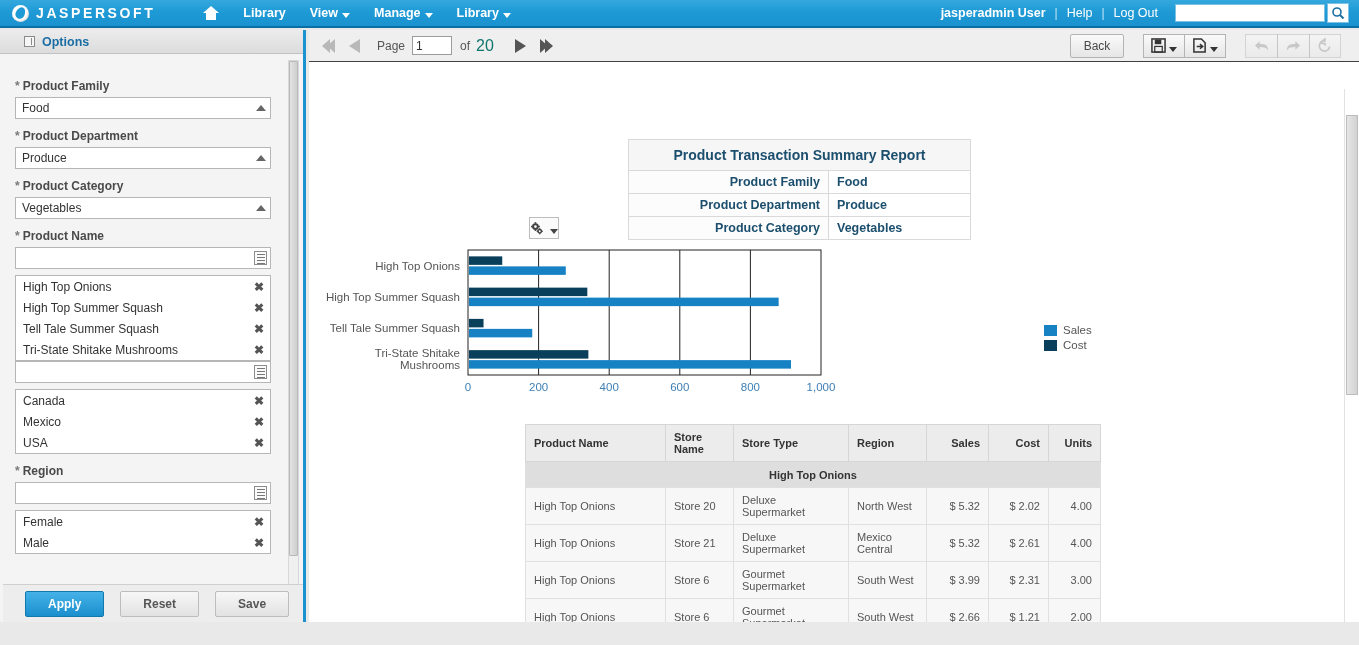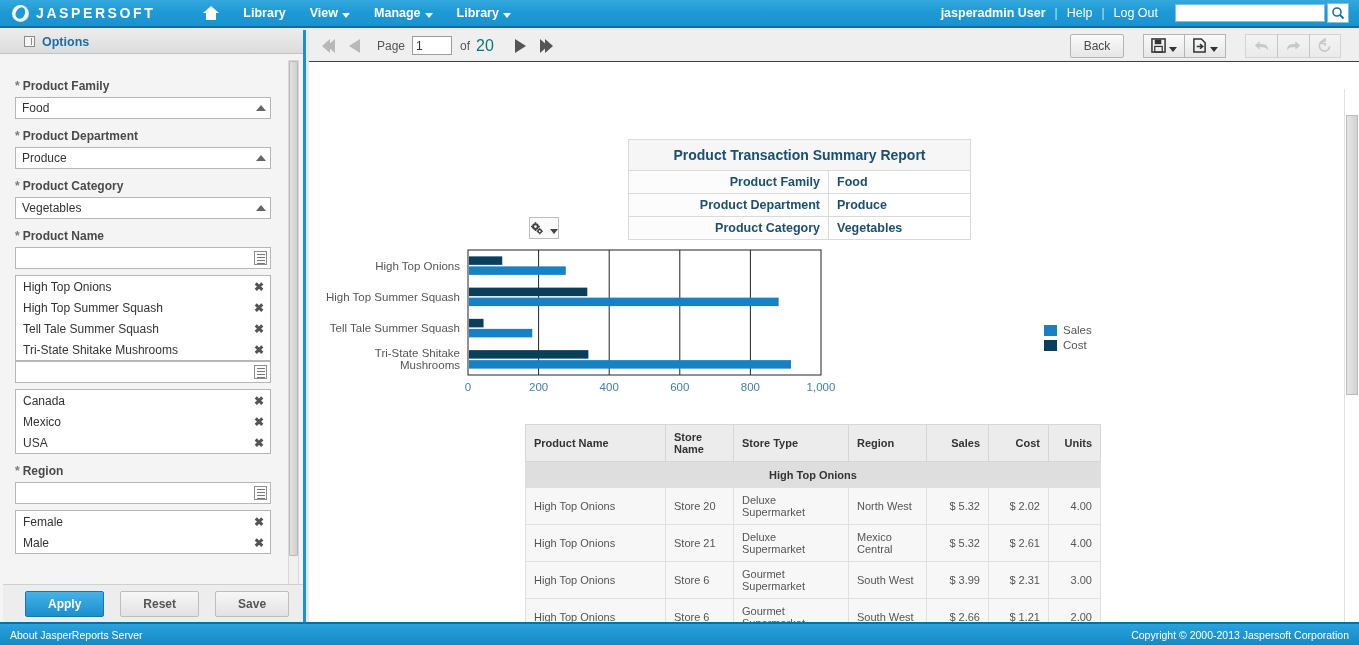--- a/index.html
+++ b/index.html
@@ -644,17 +644,13 @@
 
         </tbody>
       </table>
     </div>
 
     <div class="rpt-vscroll">
       <div class="rpt-vthumb"></div>
     </div>
   </div>
 
-  <div class="footer">
-    <span class="footer-left">About JasperReports Server</span>
-    <span class="footer-right">Copyright © 2000-2013 Jaspersoft Corporation</span>
-  </div>
 </div>
 
 </body></html>

